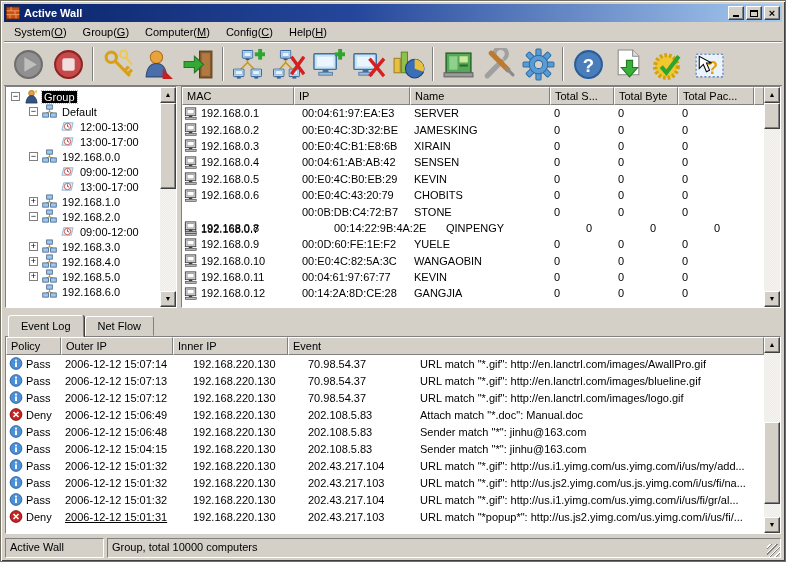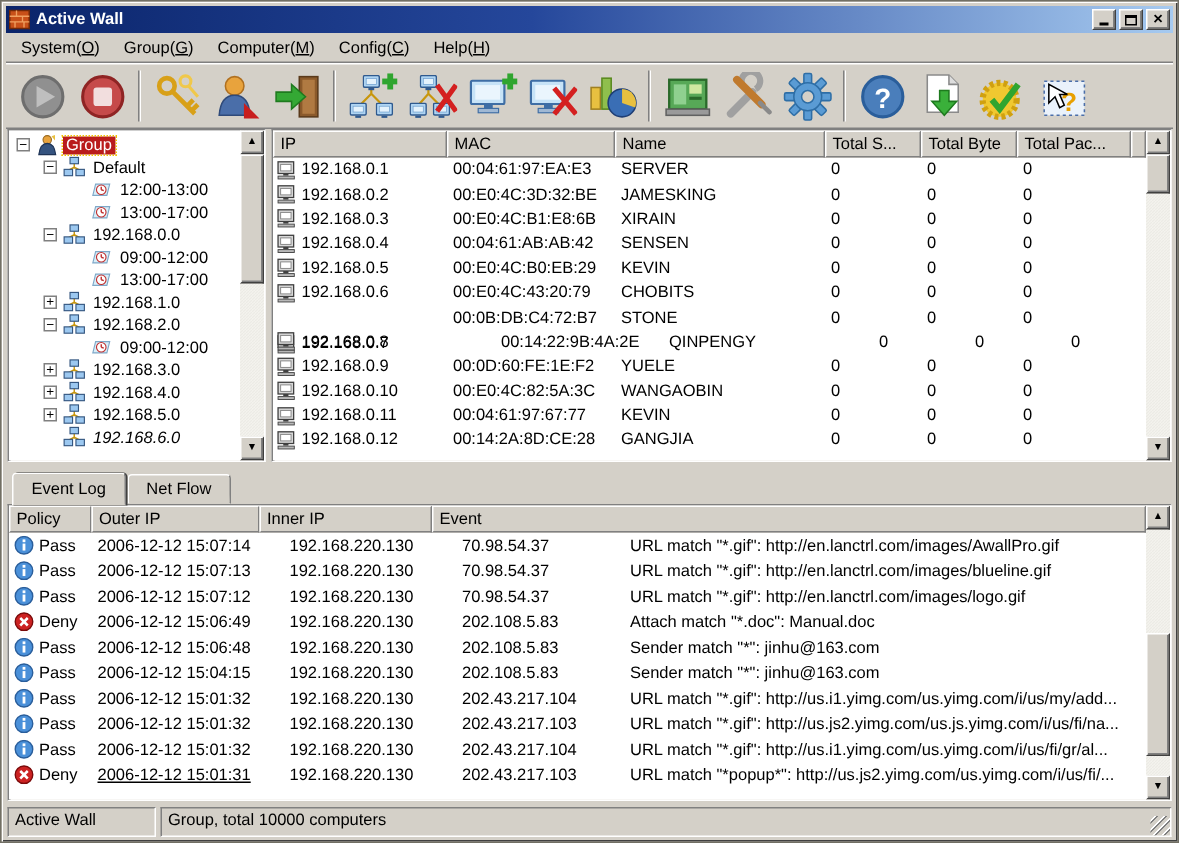--- a/index.html
+++ b/index.html
@@ -43,21 +43,21 @@
     box-shadow: inset 1px 1px 0 #404040, inset -1px -1px 0 #D4D0C8; background:#FFF; }
 
   .tree-panel { width:172px; flex:0 0 auto; display:flex; overflow:hidden; }
   .tree-body { flex:1 1 auto; overflow:hidden; padding:2px 0 0 2px; background:#FFF; }
   .tree-row { height:15px; display:flex; align-items:center; white-space:nowrap; }
   .exp { width:9px; height:9px; border:1px solid #808080; background:#FFF; font-size:9px;
     line-height:7px; text-align:center; flex:0 0 auto; margin-right:4px; color:#000; }
   .exp.none { border:none; background:transparent; }
   .tree-ico { width:15px; height:15px; margin-right:3px; flex:0 0 auto; }
   .tree-label { padding:0 2px; }
-  .tree-label.selected { background:#b91c1c; color:#FFF; outline:1px dotted #F0C000; }
+  .tree-label.selected { background:#000000; color:#FFF; outline:1px dotted #F0C000; }
 
   .splitgap { width:4px; flex:0 0 auto; }
 
   .grid-panel { flex:1 1 auto; display:flex; overflow:hidden; }
   .grid-body { flex:1 1 auto; display:flex; flex-direction:column; background:#FFF; overflow:hidden; }
   .grid-head { display:flex; height:18px; flex:0 0 auto; background:#D4D0C8; }
   .th { background:#D4D0C8; border:1px solid; border-color:#FFF #808080 #808080 #FFF;
     padding:2px 4px; white-space:nowrap; overflow:hidden; flex:0 0 auto; }
   .th.fill { flex:1 1 auto; }
   .grid-rows { flex:1 1 auto; overflow:hidden; }
@@ -464,42 +464,42 @@
             </svg>
             <span class="tree-label">192.168.4.0</span>
           </div>
           <div class="tree-row" style="padding-left: 21px;">
             <span class="exp plus">+</span>
             <svg class="tree-ico">
               <use href="#sym-net"></use>
             </svg>
             <span class="tree-label">192.168.5.0</span>
           </div>
-          <div class="tree-row" style="padding-left: 21px; font-style: italic;">
+          <div class="tree-row" style="padding-left: 21px;">
             <span class="exp none"></span>
             <svg class="tree-ico">
               <use href="#sym-net"></use>
             </svg>
             <span class="tree-label">192.168.6.0</span>
           </div>
         </div>
       <div class="sb">
         <div class="sb-btn">▲</div>
         <div class="sb-track">
             <div class="sb-thumb" style="top:0;height:46%;"></div>
           </div>
         <div class="sb-btn">▼</div>
       </div>
     </div>
     <div class="splitgap"></div>
     <div class="grid-panel sunken">
       <div class="grid-body">
         <div class="grid-head" id="comp-head">
+            <div class="th" style="width: 112px;">MAC</div>
             <div class="th" style="width: 116px;">IP</div>
-            <div class="th" style="width: 112px;">MAC</div>
             <div class="th" style="width: 140px;">Name</div>
             <div class="th" style="width: 64px;">Total S...</div>
             <div class="th" style="width: 64px;">Total Byte</div>
             <div class="th" style="width: 76px;">Total Pac...</div>
             <div class="th fill"></div>
           </div>
         <div class="grid-rows" id="comp-rows">
             <div class="gr gr-comp">
               <div class="td" style="width: 116px; display: flex; align-items: center; padding-left: 1px;">
                 <svg class="cell-ico">

